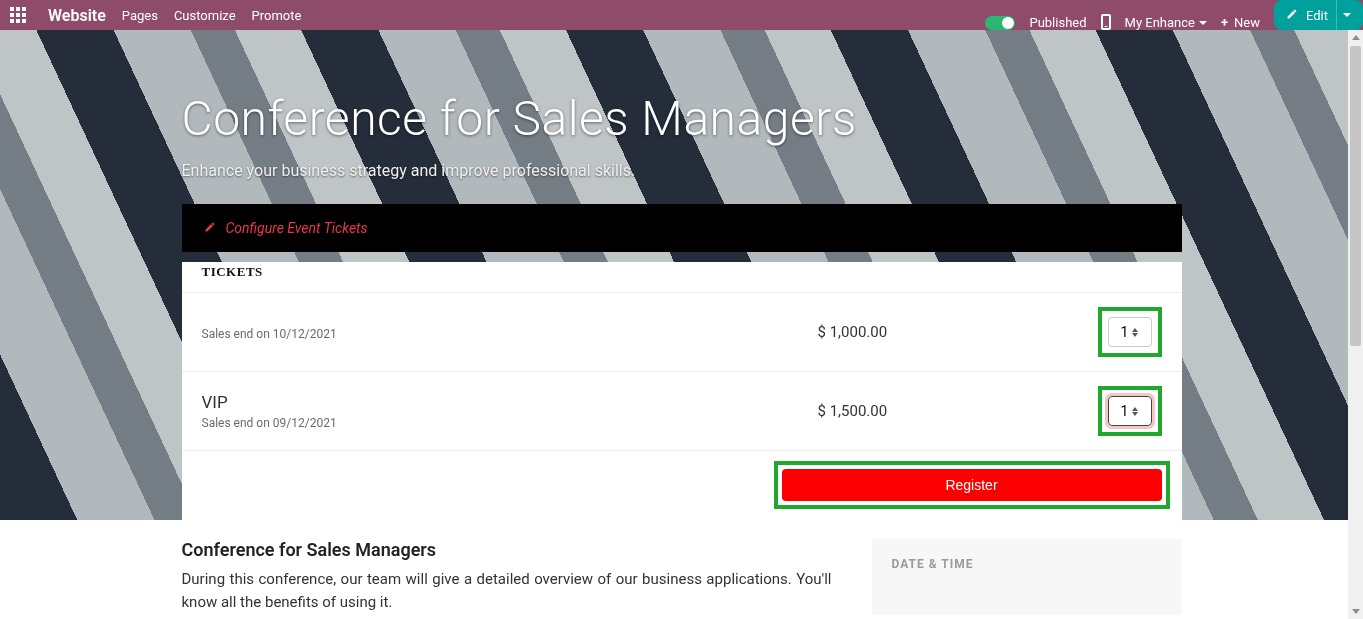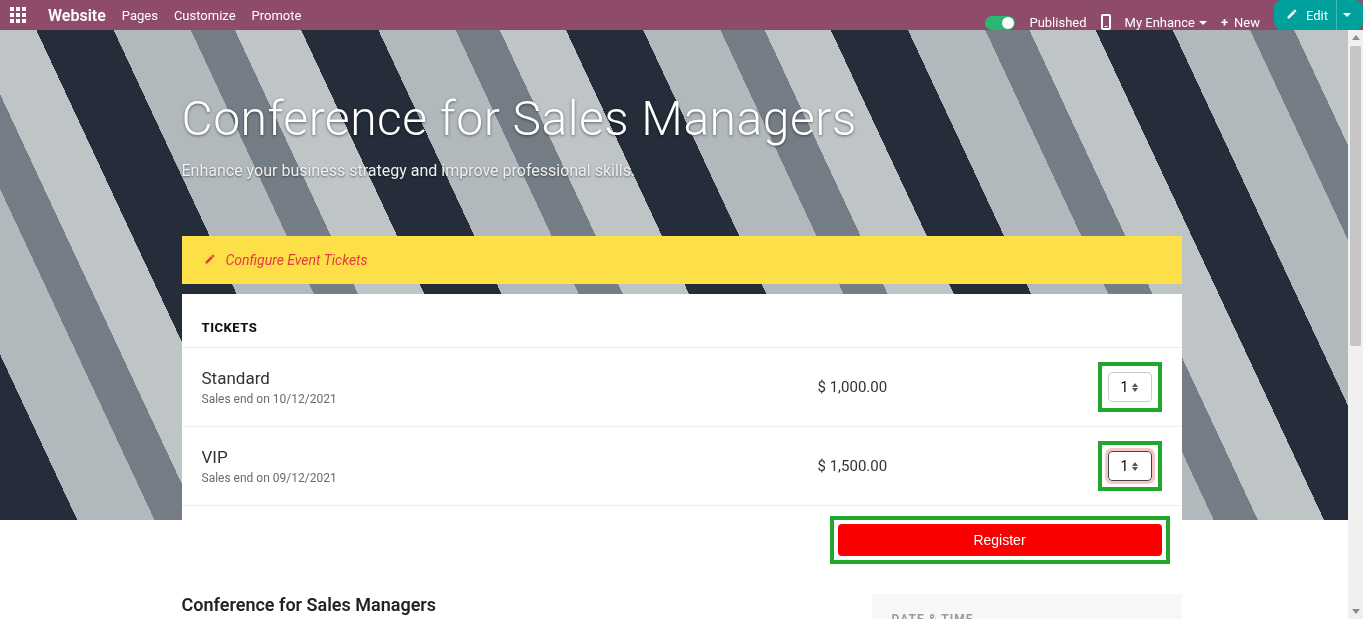--- a/index.html
+++ b/index.html
@@ -27,39 +27,39 @@
   
   .hero { position:relative; height:490px; overflow:visible; }
   .hero-bg { position:absolute; inset:0; background:
       linear-gradient(rgba(0,0,0,0.15), rgba(0,0,0,0.15)),
       repeating-linear-gradient(65deg,#2f3946 0 70px,#cfd6da 70px 140px,#8a939c 140px 180px,#dde3e6 180px 240px);
       filter:contrast(1.05);
   }
   .content { position:relative; width:1000px; margin:0 auto; padding-top:60px; }
   .title { color:#fff; font-size:48px; font-weight:300; letter-spacing:.5px; text-shadow:0 1px 3px rgba(0,0,0,.5); }
   .subtitle { color:#f0f0f0; font-size:16px; margin-top:14px; text-shadow:0 1px 2px rgba(0,0,0,.5); }
-  .configure-bar { margin-top:56px; background:#fde047; padding:16px 22px; display:flex; align-items:center; gap:10px; color:#e63946; font-style:italic; font-size:14px; cursor:pointer; }
+  .configure-bar { margin-top:24px; background:#000000; padding:16px 22px; display:flex; align-items:center; gap:10px; color:#e63946; font-style:italic; font-size:14px; cursor:pointer; }
   .configure-bar .pencil-red svg { width:12px; height:12px; fill:#e63946; }
   .card { background:#fff; margin-top:10px; }
-  .tickets-head { padding:26px 20px 12px; font-weight:800; font-size:13px; letter-spacing:.5px; color:#111; border-bottom:1px solid #eee; }
+  .tickets-head { padding:2px 20px 12px; font-weight:800; font-size:13px; letter-spacing:.5px; color:#111; border-bottom:1px solid #eee;font-family:Liberation Serif, serif; }
   .trow { display:flex; align-items:center; padding:14px 20px; border-bottom:1px solid #eee; position:relative; }
   .tinfo { flex:1; }
   .tname { font-size:17px; color:#333; }
   .tnote { font-size:12px; color:#6b6b6b; margin-top:4px; }
   .tprice { width:280px; text-align:left; font-size:15px; color:#333; }
   .qtybox { border:4px solid #1fa82b; padding:6px; display:flex; align-items:center; justify-content:center; }
   .qty { width:44px; height:30px; border:1px solid #ccc; border-radius:4px; display:flex; align-items:center; justify-content:center; gap:4px; font-size:14px; background:#fff; cursor:pointer; }
   .qty.sel { outline:3px solid #f6c6c6; border-color:#444; }
   .spin { display:flex; flex-direction:column; gap:1px; }
   .spin .up,.spin .down { width:0; height:0; border-left:3px solid transparent; border-right:3px solid transparent; }
   .spin .up { border-bottom:4px solid #555; }
   .spin .down { border-top:4px solid #555; }
   .reg-wrap { padding:10px 12px 10px; display:flex; }
   .reg-box { margin-left:auto; border:4px solid #1fa82b; padding:4px; }
-  .reg-btn { background:#fa0000; color:#fff; border:none; border-radius:4px; width:324px; height:32px; font-size:14px; cursor:pointer; }
+  .reg-btn { background:#fa0000; color:#fff; border:none; border-radius:4px; width:380px; height:32px; font-size:14px; cursor:pointer; }
   .below { display:flex; gap:40px; padding:20px 0 0 0; }
   .desc { flex:1; }
   .desc h3 { font-size:18px; font-weight:600; color:#222; margin-bottom:8px; }
   .desc p { font-size:15px; color:#333; line-height:1.55; text-align:justify; }
   .dtbox { width:310px; background:#f7f7f7; padding:18px 20px; }
   .dthdr { font-size:12px; letter-spacing:1px; color:#9b9b9b; font-weight:700; margin-bottom:22px; }
   
   .scroll-track { position:absolute; right:0; top:30px; bottom:0; width:15px; background:#f0f0f0; }
   .scroll-thumb { position:absolute; left:2px; width:11px; background:#c6c6c6; border-radius:2px; }
   .scroll-arrow { position:absolute; left:0; width:15px; height:15px; display:flex; align-items:center; justify-content:center; }
@@ -133,21 +133,20 @@
             </svg>
         </span>
         <span>Configure Event Tickets</span>
       </div>
 
       <div class="card">
         <div class="tickets-head">TICKETS</div>
 
         <div class="trow">
           <div class="tinfo">
-            <div class="tname">Standard</div>
             <div class="tnote">Sales end on 10/12/2021</div>
           </div>
           <div class="tprice">$ 1,000.00</div>
           <div class="qtybox">
             <div class="qty">
               <span>1</span>
               <span class="spin">
                   <span class="up"></span>
                   <span class="down"></span>
                 </span>

